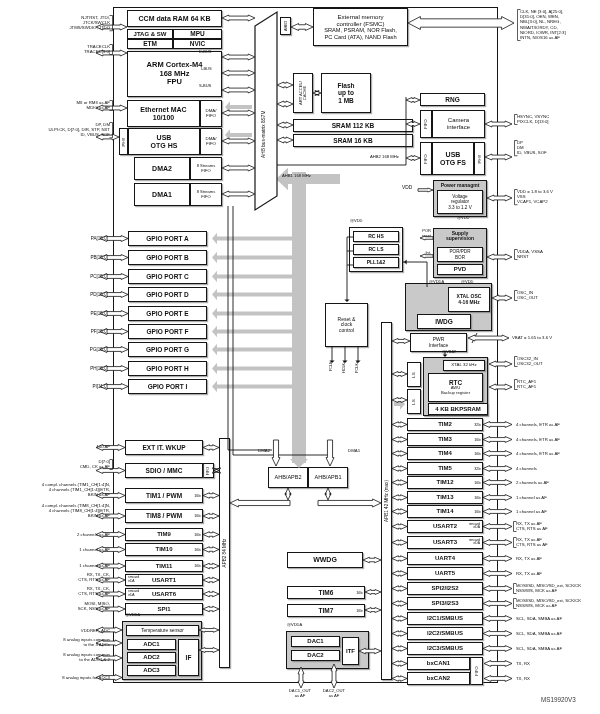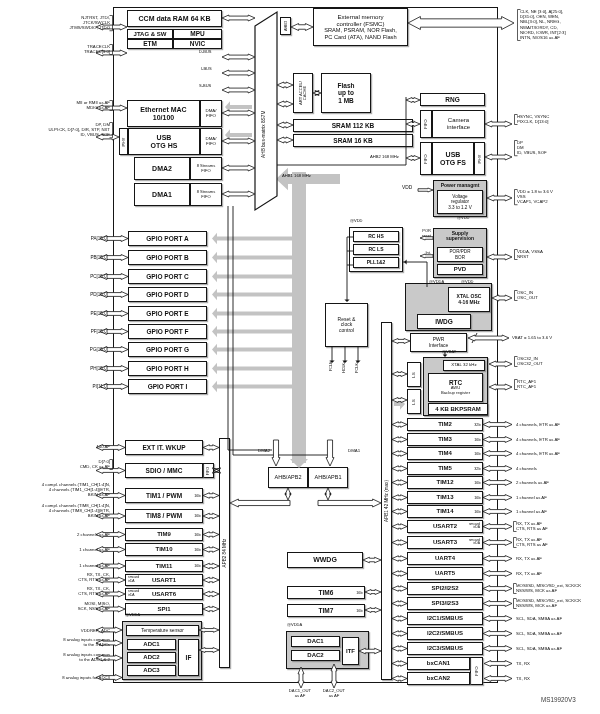--- a/index.html
+++ b/index.html
@@ -231,20 +231,25 @@
     </div>
     <div class="block b" data-name="mpu-block" style="left: 173px; top: 29px; width: 49px; height: 10px; font-size: 6.5px;">
       <div class="ln ln0" data-name="mpu-label">MPU</div>
     </div>
     <div class="block b" data-name="etm-block" style="left: 127px; top: 39px; width: 46px; height: 10px; font-size: 6.5px;">
       <div class="ln ln0" data-name="etm-label">ETM</div>
     </div>
     <div class="block b" data-name="nvic-block" style="left: 173px; top: 39px; width: 49px; height: 10px; font-size: 6.5px;">
       <div class="ln ln0" data-name="nvic-label">NVIC</div>
     </div>
+    <div class="block b" data-name="cortex-block" style="left: 127px; top: 51px; width: 95px; height: 46px; font-size: 7.5px;">
+      <div class="ln ln0" data-name="cortex-label">ARM Cortex-M4</div>
+      <div class="ln ln1" data-name="cortex-label">168 MHz</div>
+      <div class="ln ln2" data-name="cortex-label">FPU</div>
+    </div>
     <div class="block b" data-name="eth-mac-block" style="left: 127px; top: 100px; width: 73px; height: 27px; font-size: 7px;">
       <div class="ln ln0" data-name="eth-mac-label">Ethernet MAC</div>
       <div class="ln ln1" data-name="eth-mac-label">10/100</div>
     </div>
     <div class="block" data-name="eth-dma-fifo-block" style="left: 200px; top: 100px; width: 22px; height: 27px; font-size: 4.4px;">
       <div class="ln ln0" data-name="eth-dma-fifo-label">DMA/</div>
       <div class="ln ln1" data-name="eth-dma-fifo-label">FIFO</div>
     </div>
     <div class="block" data-name="usb-hs-phy-block" style="left: 119px; top: 128px; width: 9px; height: 27px; font-size: 4.4px;">
       <div class="rotwrap">

